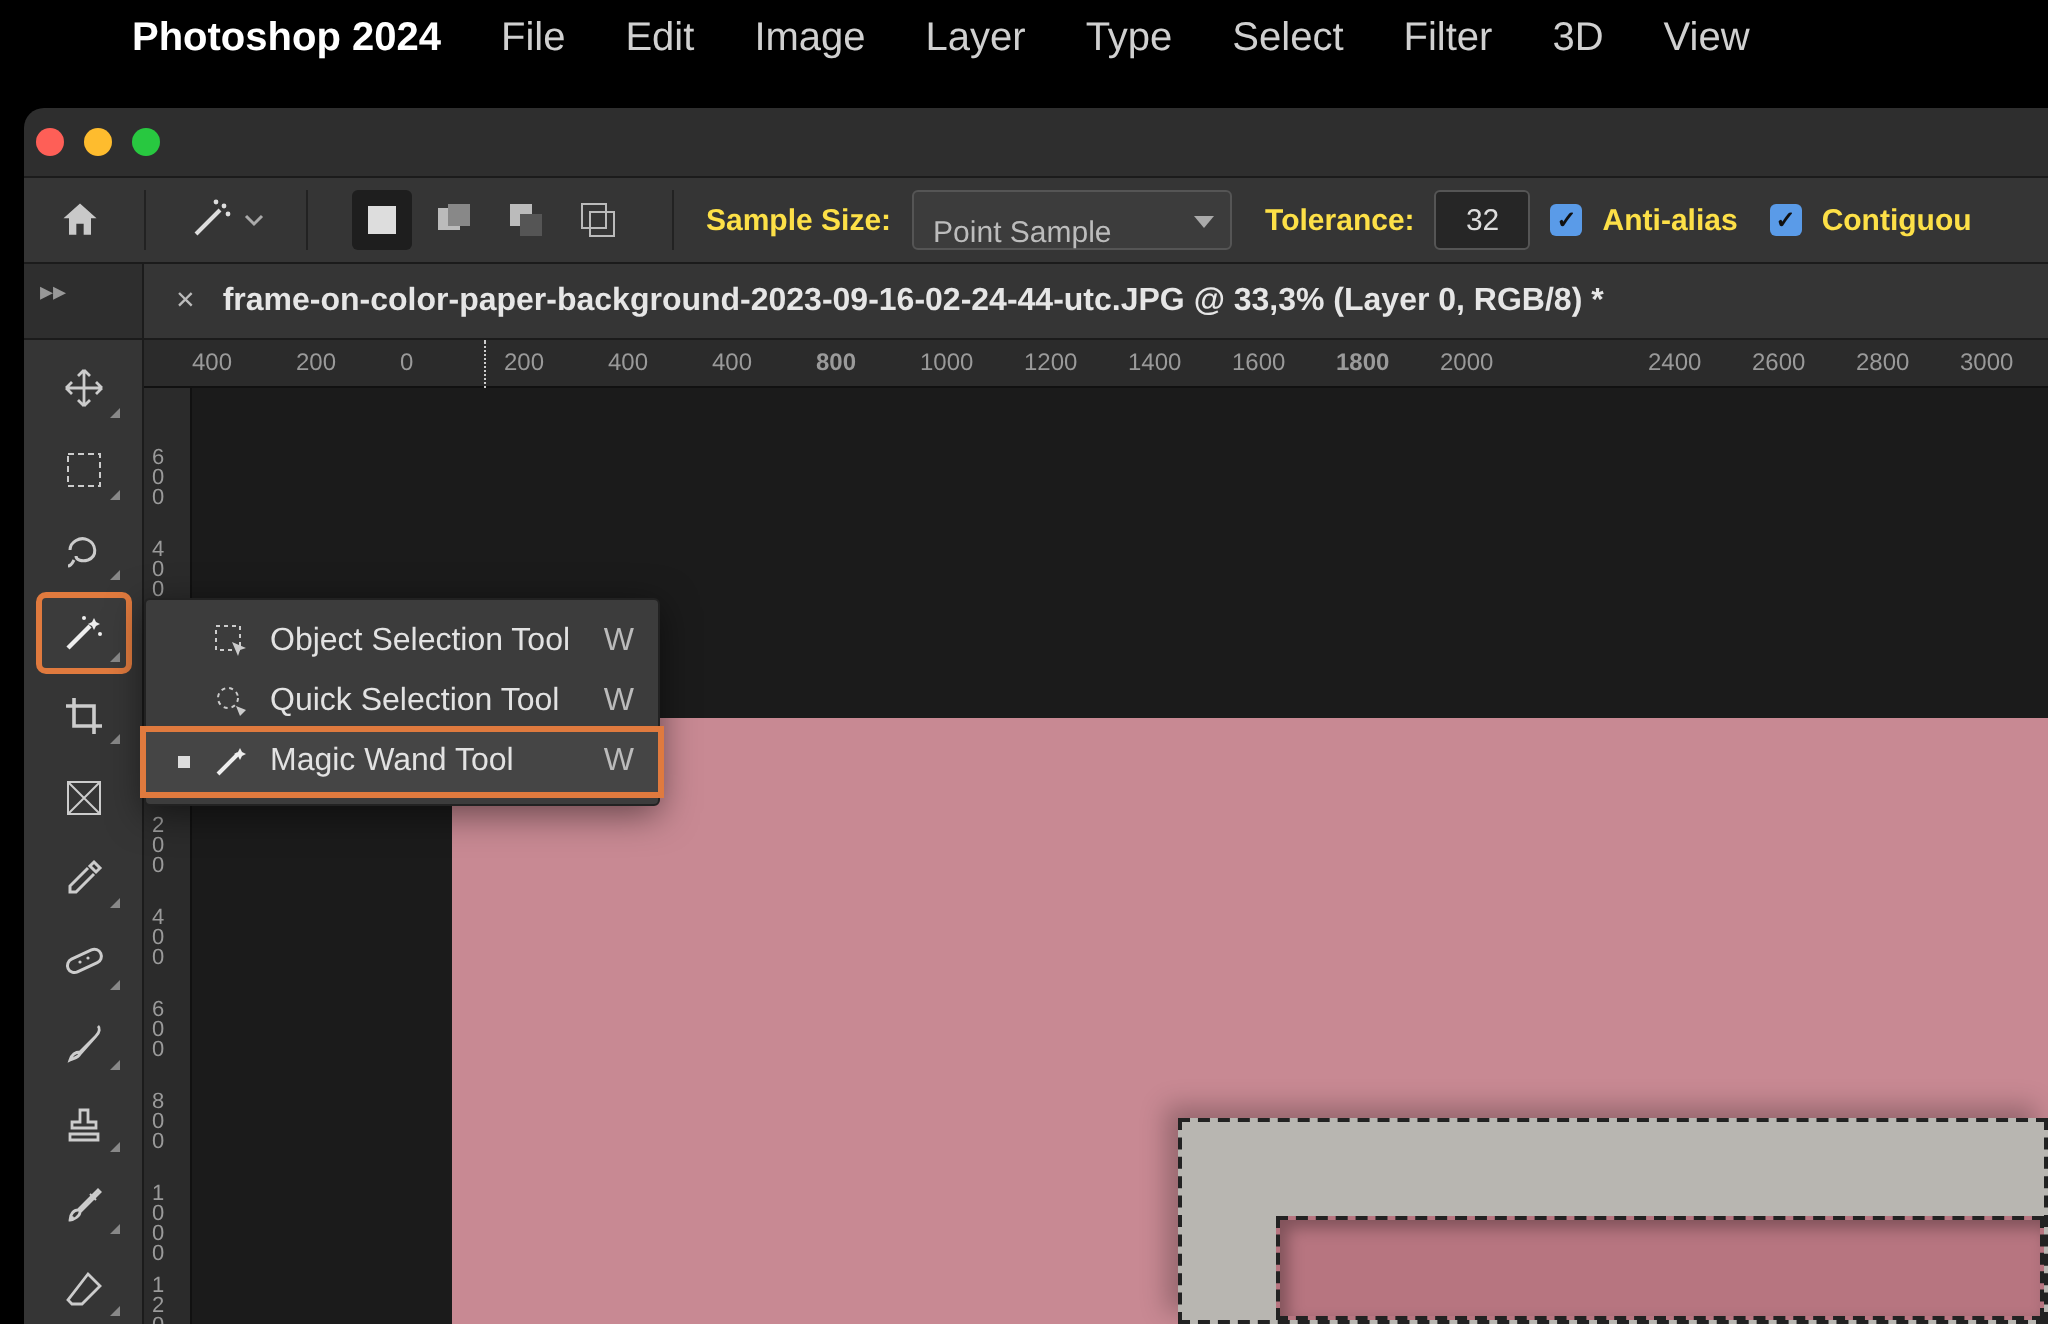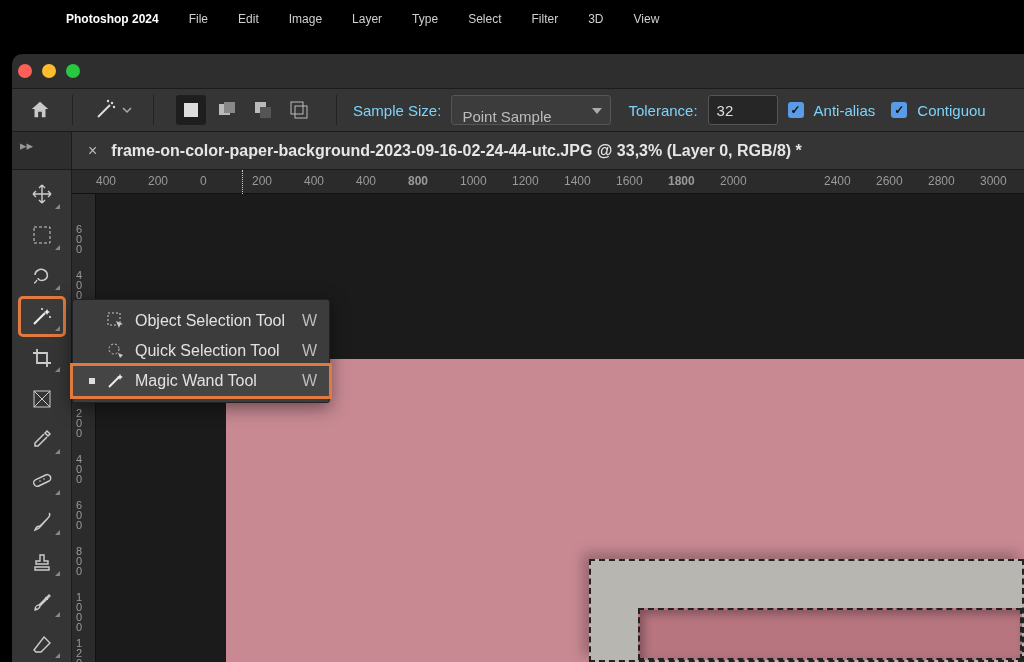--- a/index.html
+++ b/index.html
@@ -11,21 +11,21 @@
     overflow: hidden;
     position: relative;
   }
   
   .mac-menubar {
     height: 38px;
     background: #000;
     display: flex; align-items: center;
     padding-left: 28px;
     gap: 30px;
-    font-size: 12px;
+    font-size: 20px;
     color: #d0d0d0;
     font-weight: 500;
   }
   .mac-menubar .app-name { font-weight: 700; color: #fff; }
   .apple-logo { font-size: 22px; color: #fff; margin-right: 8px;}
   .menu-item { cursor: default; }
 
   
   .window {
     position: absolute; left: 12px; top: 54px; right: 0; bottom: 0;
@@ -44,33 +44,33 @@
     background:#353535; border-top:1px solid #1b1b1b; border-bottom:1px solid #1b1b1b;
     display:flex; align-items:center; padding-left:12px; gap:10px;
     font-size:15px; color:#bcbcbc;
   }
   .home-btn{ width:32px;height:32px; display:flex;align-items:center;justify-content:center;}
   .divider{width:1px;height:30px;background:#222;margin:0 6px;}
   .wand-icon-block{ width:48px;height:32px;display:flex;align-items:center;justify-content:center;}
   .sel-mode-group{display:flex;gap:6px;padding:0 6px;}
   .sel-mode{width:30px;height:30px;display:flex;align-items:center;justify-content:center;border-radius:3px;}
   .sel-mode.active{background:#1e1e1e;}
-  .label{color:#7dd3fc;}
+  .label{color:#fde047;font-weight:bold;}
   .dropdown{
     background:#3c3c3c;border:1px solid #555;border-radius:3px;
     height:30px; padding:12px 26px 0 10px; display:flex;align-items:center;
     position:relative; min-width:160px;
   }
   .dropdown::after{
     content:""; position:absolute; right:8px; top:12px;
     border-left:5px solid transparent;border-right:5px solid transparent;border-top:6px solid #aaa;
   }
   .num-input{
     background:#262626;border:1px solid #555;border-radius:3px;
-    height:30px; width:70px; padding:0 8px; display:flex;align-items:center; color:#ddd;
+    height:30px; width:48px; padding:0 8px; display:flex;align-items:center; color:#ddd;justify-content:center;
   }
   .chk{width:16px;height:16px;background:#5a9be8;border-radius:3px;display:inline-flex;align-items:center;justify-content:center;color:#111;font-size:12px;font-weight:bold;}
 
   
   .doc-strip{
     position:absolute; left:60px; top:78px; right:0; height:38px;
     background:#353535; border-bottom:1px solid #1b1b1b;
     display:flex;align-items:center; padding-left:16px; gap:14px;
     font-size:16px; color:#e6e6e6; font-weight:600;
   }

